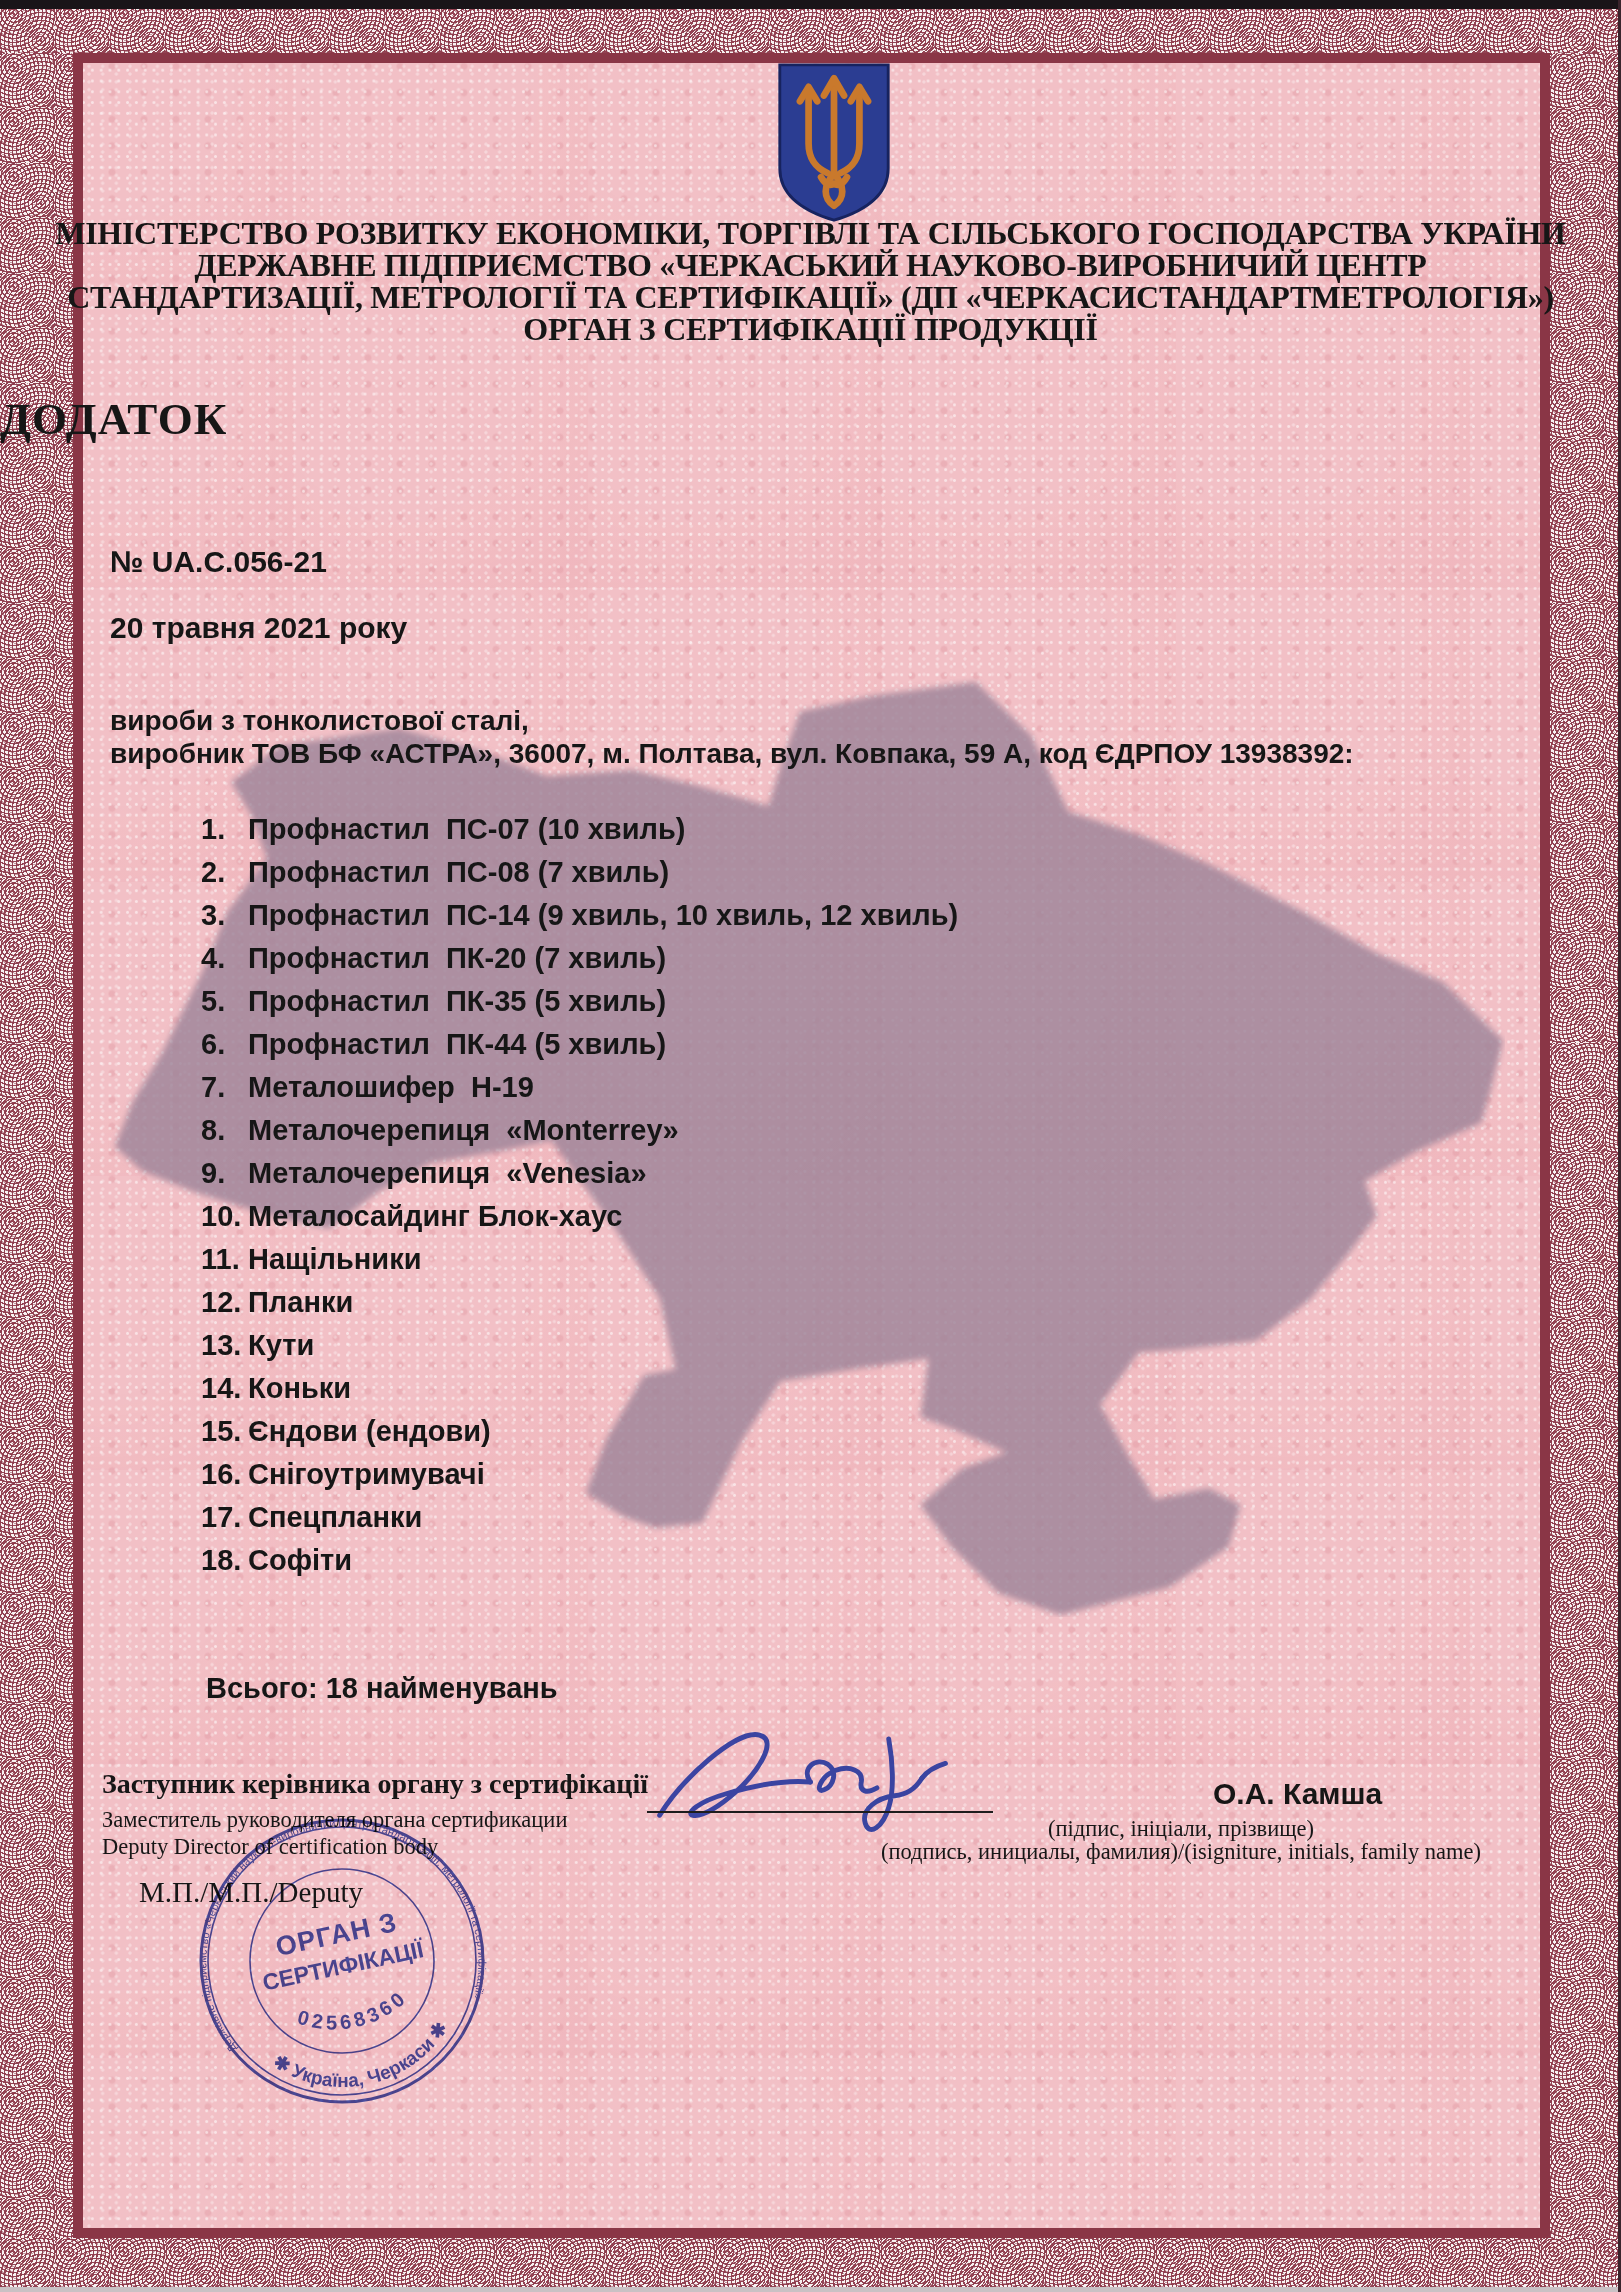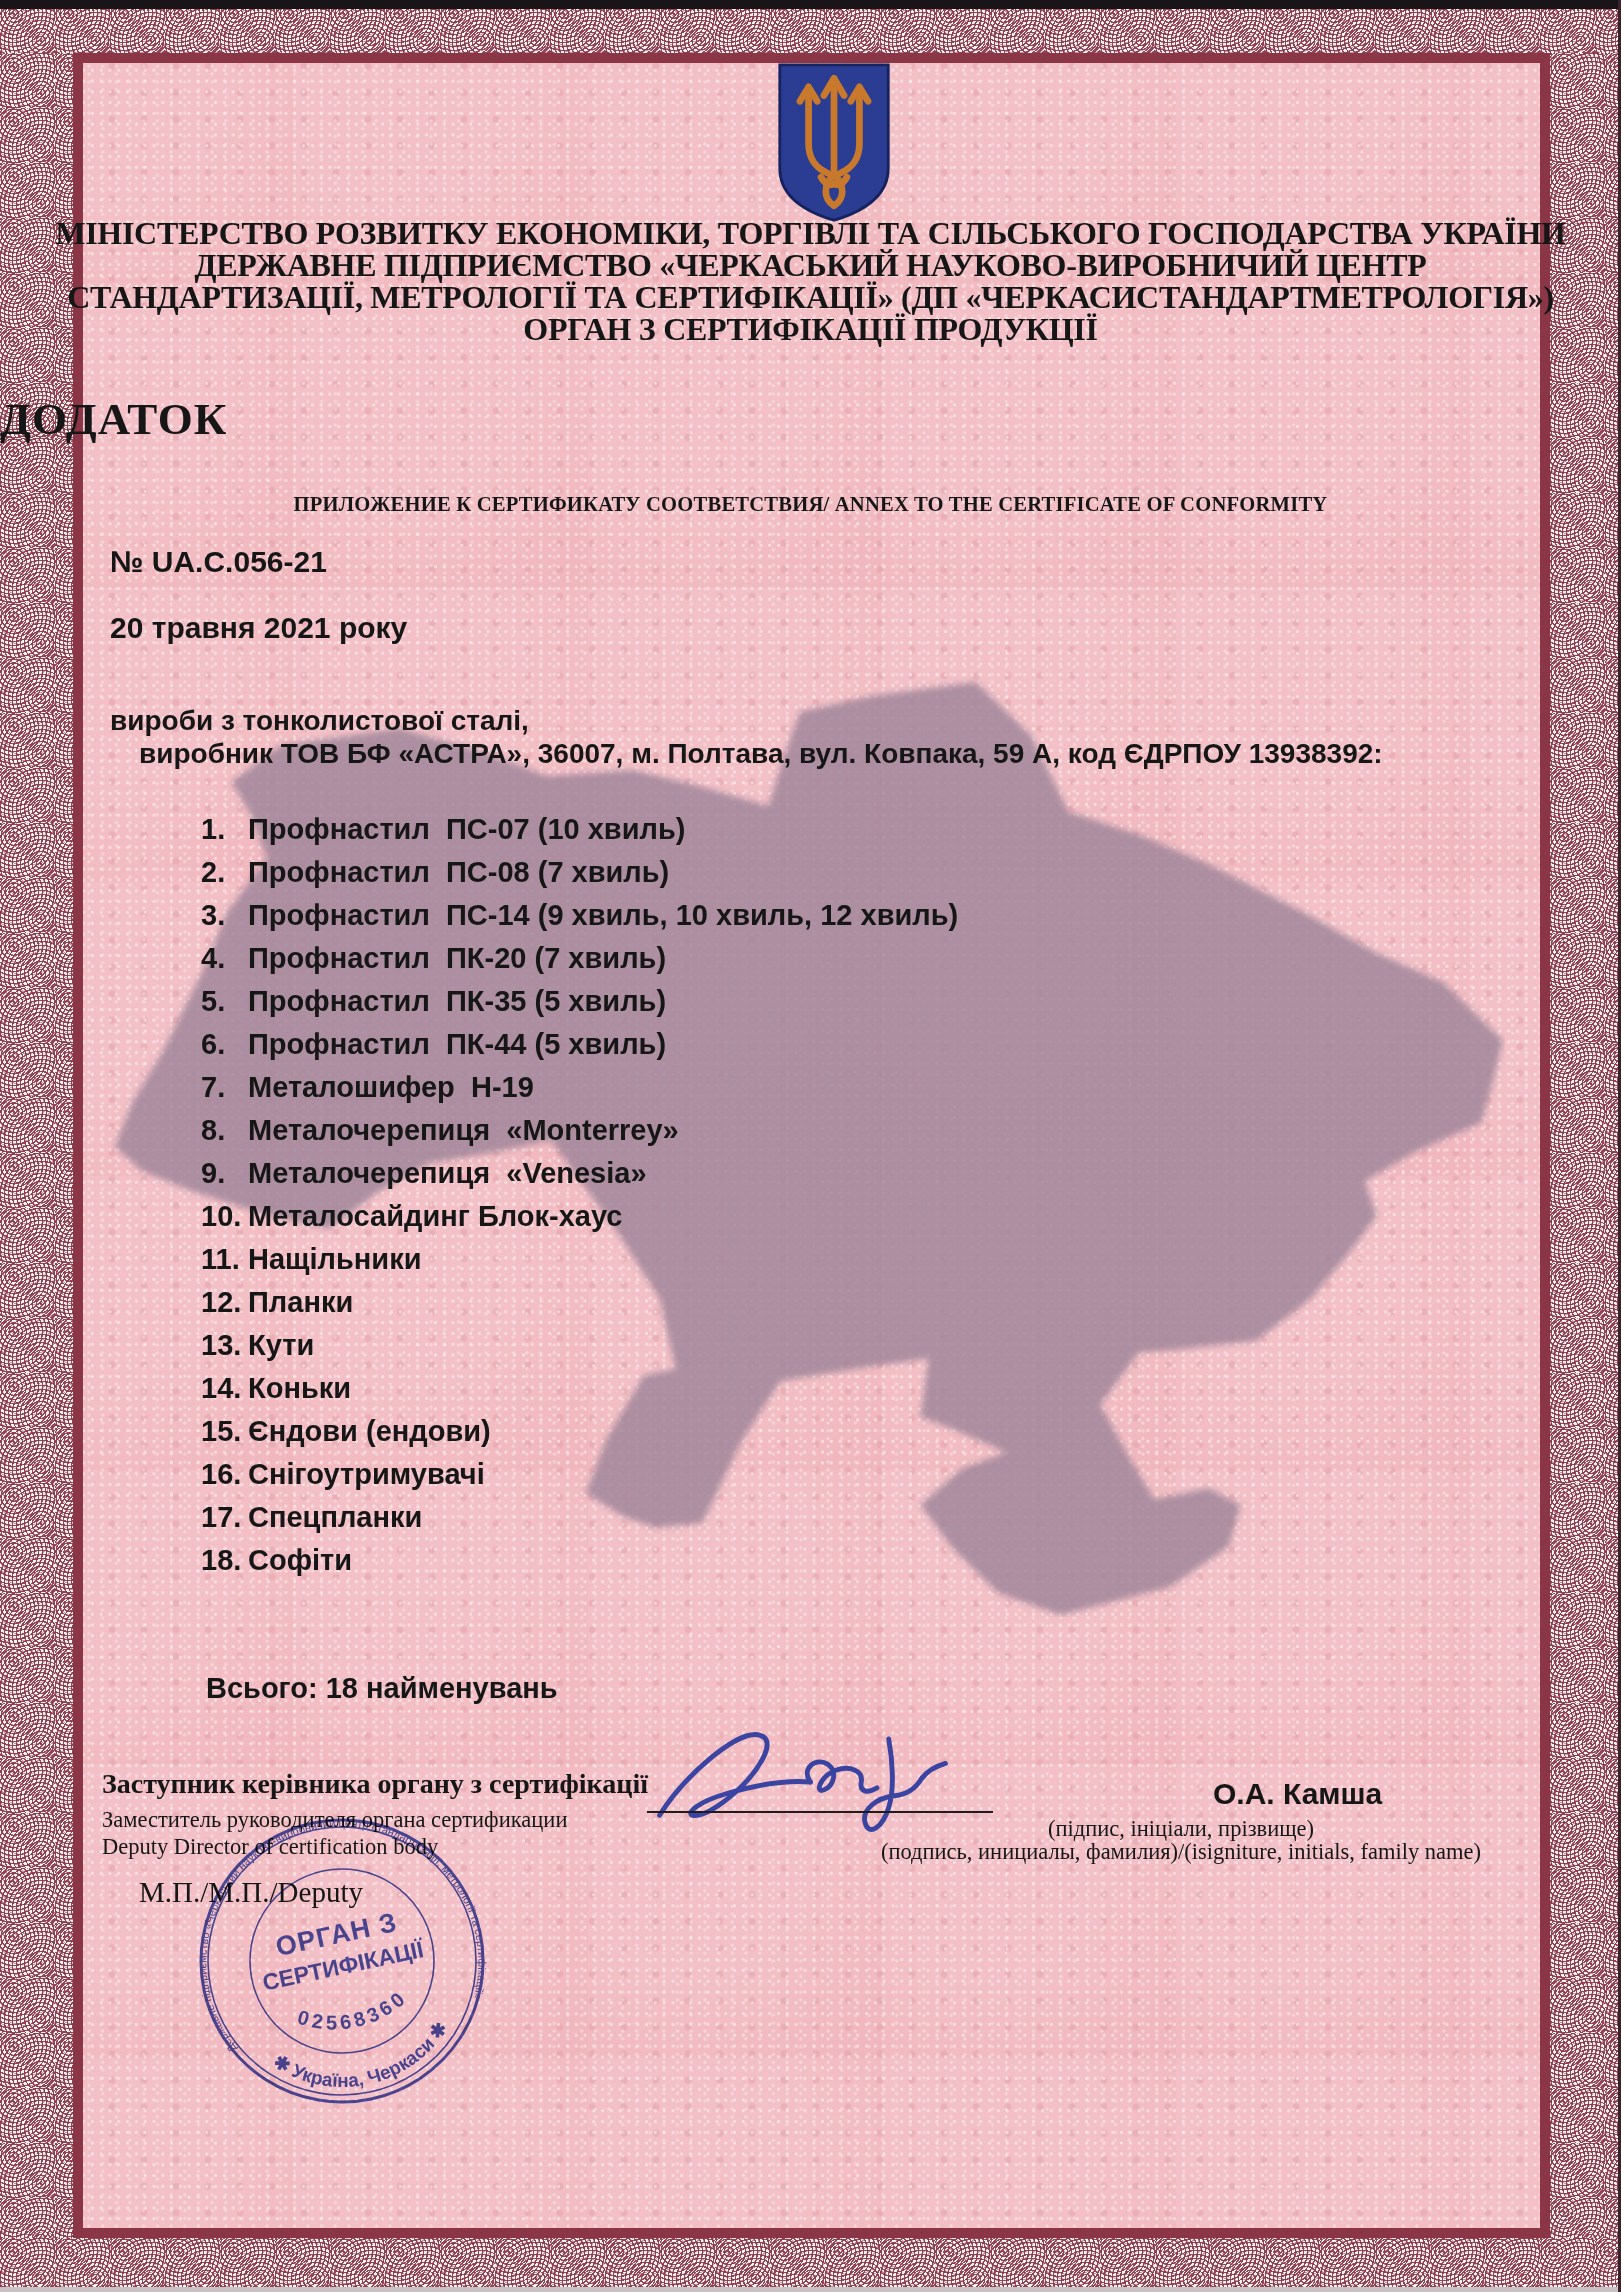--- a/index.html
+++ b/index.html
@@ -52,21 +52,21 @@
     font-family:"Liberation Serif",serif;font-weight:bold;font-size:32px;line-height:32px;letter-spacing:-0.3px;}
   .doc-title1{position:absolute;top:393px;left:0;width:100%;text-align:left;
     font-family:"Liberation Serif",serif;font-weight:bold;font-size:45px;letter-spacing:1px;}
   .doc-title2{position:absolute;top:443px;left:0;width:100%;text-align:center;
     font-family:"Liberation Serif",serif;font-weight:bold;font-size:44px;letter-spacing:0.5px;}
   .doc-subtitle{position:absolute;top:493px;left:0;width:100%;text-align:center;
     font-family:"Liberation Serif",serif;font-weight:bold;font-size:20.6px;letter-spacing:0.2px;}
   .cert-number{position:absolute;left:110px;top:545px;font-weight:bold;font-size:30px;}
   .cert-date{position:absolute;left:110px;top:611px;font-weight:bold;font-size:30px;}
   .product-intro{position:absolute;left:110px;top:705px;font-weight:bold;font-size:28px;}
-  .producer{position:absolute;left:110px;top:738px;font-weight:bold;font-size:28px;margin-left:29px;}
+  .producer{position:absolute;left:110px;top:738px;font-weight:bold;font-size:28px;}
   .items{position:absolute;left:0;top:808px;width:1372px;}
   .item-row{display:flex;height:43px;align-items:center;padding-left:201px;
     font-weight:bold;font-size:29px;white-space:pre;}
   .item-num{display:inline-block;width:47px;flex:0 0 47px;}
   .item-text{white-space:pre;}
   .total{position:absolute;left:206px;top:1672px;font-weight:bold;font-size:29px;}
   .pos-ua{position:absolute;left:102px;top:1768px;font-family:"Liberation Serif",serif;font-weight:bold;font-size:28px;}
   .pos-ru{position:absolute;left:102px;top:1807px;font-family:"Liberation Serif",serif;font-size:22.5px;}
   .pos-en{position:absolute;left:102px;top:1834px;font-family:"Liberation Serif",serif;font-size:22.5px;}
   .mp-label{position:absolute;left:139px;top:1876px;font-family:"Liberation Serif",serif;font-size:29px;}
@@ -129,21 +129,20 @@
   </svg>
 
   <div class="ministry">
     <div>МІНІСТЕРСТВО РОЗВИТКУ ЕКОНОМІКИ, ТОРГІВЛІ ТА СІЛЬСЬКОГО ГОСПОДАРСТВА УКРАЇНИ</div>
     <div>ДЕРЖАВНЕ ПІДПРИЄМСТВО «ЧЕРКАСЬКИЙ НАУКОВО-ВИРОБНИЧИЙ ЦЕНТР</div>
     <div>СТАНДАРТИЗАЦІЇ, МЕТРОЛОГІЇ ТА СЕРТИФІКАЦІЇ» (ДП «ЧЕРКАСИСТАНДАРТМЕТРОЛОГІЯ»)</div>
     <div>ОРГАН З СЕРТИФІКАЦІЇ ПРОДУКЦІЇ</div>
   </div>
 
   <div class="doc-title1">ДОДАТОК</div>
-  <div class="doc-subtitle">ПРИЛОЖЕНИЕ К СЕРТИФИКАТУ СООТВЕТСТВИЯ/ ANNEX TO THE CERTIFICATE OF CONFORMITY</div>
 
   <div class="cert-number">№ UA.C.056-21</div>
   <div class="cert-date">20 травня 2021 року</div>
   <div class="product-intro">вироби з тонколистової сталі,</div>
   <div class="producer">виробник ТОВ БФ «АСТРА», 36007, м. Полтава, вул. Ковпака, 59 А, код ЄДРПОУ 13938392:</div>
 
   <div class="items">
     <div class="item-row"><span class="item-num">1.</span><span class="item-text">Профнастил  ПС-07 (10 хвиль)</span></div>
     <div class="item-row"><span class="item-num">2.</span><span class="item-text">Профнастил  ПС-08 (7 хвиль)</span></div>
     <div class="item-row"><span class="item-num">3.</span><span class="item-text">Профнастил  ПС-14 (9 хвиль, 10 хвиль, 12 хвиль)</span></div>

